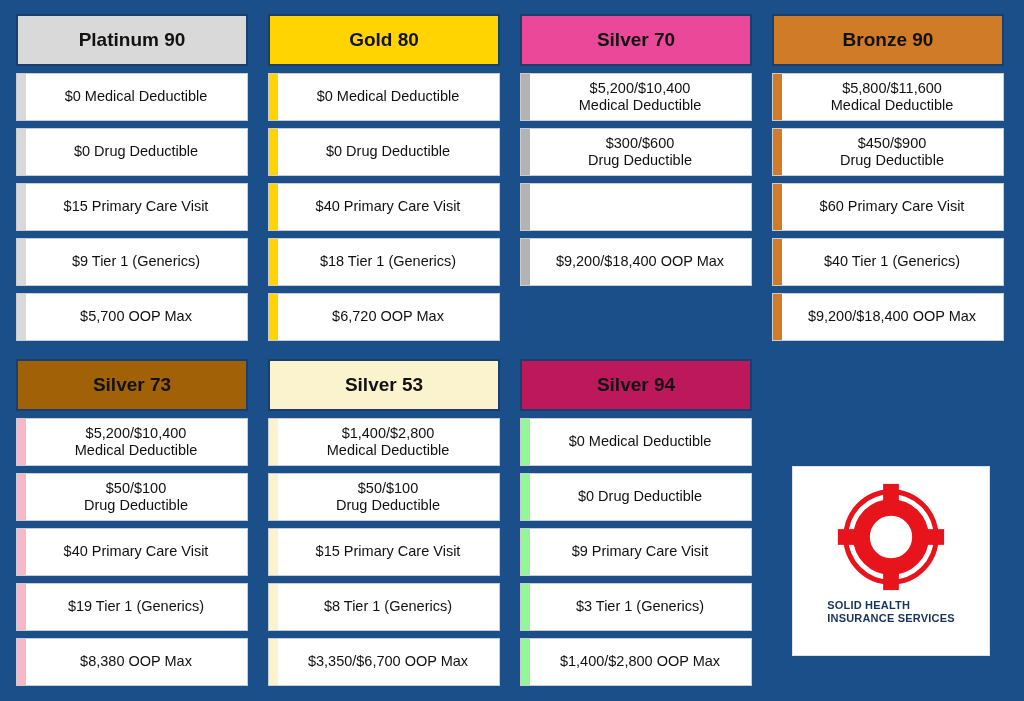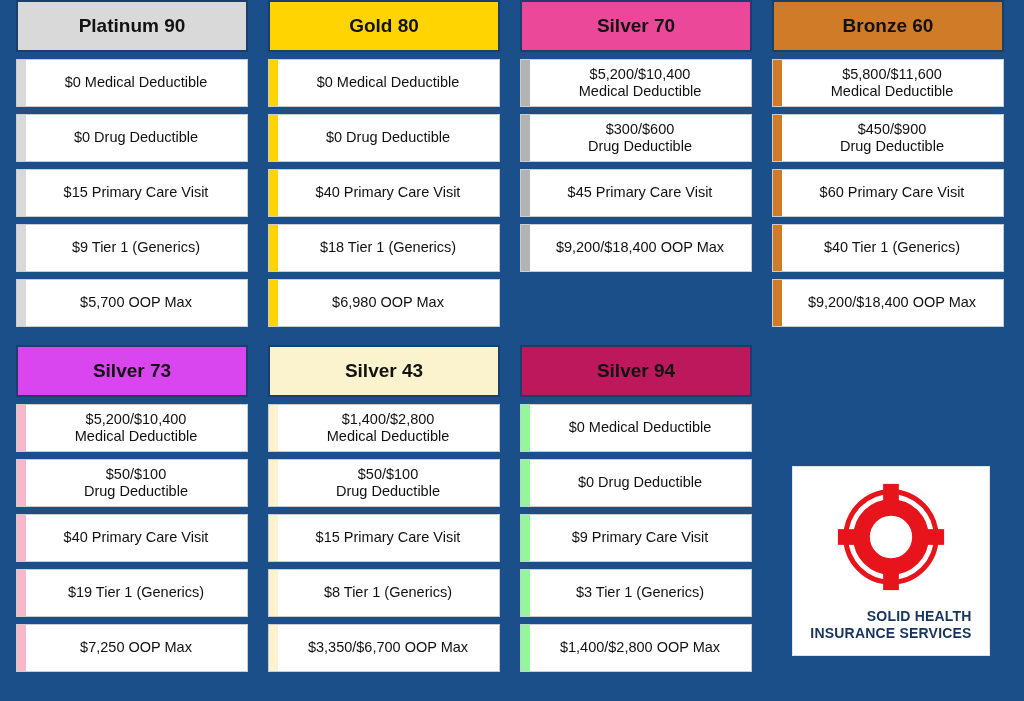--- a/index.html
+++ b/index.html
@@ -12,21 +12,21 @@
     background: #1b4f8a;
     font-family: "Liberation Sans", sans-serif;
     overflow: hidden;
   }
   #page {
     position: relative;
     width: 1024px;
     height: 701px;
     background: #1b4f8a;
     box-sizing: border-box;
-    padding: 0 16px;
+    padding: 14px 16px;
   }
   .grid {
     display: flex;
     flex-wrap: wrap;
     gap: 18px 20px;
   }
   .plan {
     width: 232px;
     box-sizing: border-box;
   }
@@ -83,24 +83,24 @@
     align-items: center;
     justify-content: flex-start;
     padding-top: 14px;
   }
   .logo-mark {
     width: 118px;
     height: 112px;
     position: relative;
   }
   .logo-text {
-    margin-top: 15px;
-    text-align: right;
+    margin-top: 6px;
+    text-align: left;
     font-weight: bold;
-    font-size: 14px;
+    font-size: 11px;
     color: #17325c;
     line-height: 1.18;
     letter-spacing: 0.2px;
   }
 </style>
 </head>
 <body>
 
 <div id="page">
 
@@ -141,44 +141,43 @@
         <div class="benefit">
           <span class="bar" style="background: rgb(255, 212, 0);"></span>
           <span class="txt">$40 Primary Care Visit</span>
         </div>
         <div class="benefit">
           <span class="bar" style="background: rgb(255, 212, 0);"></span>
           <span class="txt">$18 Tier 1 (Generics)</span>
         </div>
         <div class="benefit">
           <span class="bar" style="background: rgb(255, 212, 0);"></span>
-          <span class="txt">$6,980 OOP Max</span>
+          <span class="txt">$6,720 OOP Max</span>
         </div>
       </div>
       <div class="plan">
         <div class="plan-header" style="background: #ec4899;">Silver 70</div>
         <div class="benefit">
           <span class="bar" style="background: rgb(179, 179, 179);"></span>
           <span class="txt">$5,200/$10,400<br>Medical Deductible</span>
         </div>
         <div class="benefit">
           <span class="bar" style="background: rgb(179, 179, 179);"></span>
           <span class="txt">$300/$600<br>Drug Deductible</span>
         </div>
         <div class="benefit">
           <span class="bar" style="background: rgb(179, 179, 179);"></span>
-          <span class="txt">$45 Primary Care Visit</span>
         </div>
         <div class="benefit">
           <span class="bar" style="background: rgb(179, 179, 179);"></span>
           <span class="txt">$9,200/$18,400 OOP Max</span>
         </div>
       </div>
       <div class="plan">
-        <div class="plan-header" style="background: rgb(207, 123, 40);">Bronze 60</div>
+        <div class="plan-header" style="background: rgb(207, 123, 40);">Bronze 90</div>
         <div class="benefit">
           <span class="bar" style="background: rgb(207, 123, 40);"></span>
           <span class="txt">$5,800/$11,600<br>Medical Deductible</span>
         </div>
         <div class="benefit">
           <span class="bar" style="background: rgb(207, 123, 40);"></span>
           <span class="txt">$450/$900<br>Drug Deductible</span>
         </div>
         <div class="benefit">
           <span class="bar" style="background: rgb(207, 123, 40);"></span>
@@ -187,44 +186,44 @@
         <div class="benefit">
           <span class="bar" style="background: rgb(207, 123, 40);"></span>
           <span class="txt">$40 Tier 1 (Generics)</span>
         </div>
         <div class="benefit">
           <span class="bar" style="background: rgb(207, 123, 40);"></span>
           <span class="txt">$9,200/$18,400 OOP Max</span>
         </div>
       </div>
       <div class="plan">
-        <div class="plan-header" style="background: #d946ef; text-align: right;">Silver 73</div>
+        <div class="plan-header" style="background: #a16207; text-align: right;">Silver 73</div>
         <div class="benefit">
           <span class="bar" style="background: rgb(249, 184, 200);"></span>
           <span class="txt">$5,200/$10,400<br>Medical Deductible</span>
         </div>
         <div class="benefit">
           <span class="bar" style="background: rgb(249, 184, 200);"></span>
           <span class="txt">$50/$100<br>Drug Deductible</span>
         </div>
         <div class="benefit">
           <span class="bar" style="background: rgb(249, 184, 200);"></span>
           <span class="txt">$40 Primary Care Visit</span>
         </div>
         <div class="benefit">
           <span class="bar" style="background: rgb(249, 184, 200);"></span>
           <span class="txt">$19 Tier 1 (Generics)</span>
         </div>
         <div class="benefit">
           <span class="bar" style="background: rgb(249, 184, 200);"></span>
-          <span class="txt">$7,250 OOP Max</span>
-        </div>
-      </div>
-      <div class="plan">
-        <div class="plan-header" style="background: rgb(251, 243, 205);">Silver 43</div>
+          <span class="txt">$8,380 OOP Max</span>
+        </div>
+      </div>
+      <div class="plan">
+        <div class="plan-header" style="background: rgb(251, 243, 205);">Silver 53</div>
         <div class="benefit">
           <span class="bar" style="background: rgb(251, 243, 205);"></span>
           <span class="txt">$1,400/$2,800<br>Medical Deductible</span>
         </div>
         <div class="benefit">
           <span class="bar" style="background: rgb(251, 243, 205);"></span>
           <span class="txt">$50/$100<br>Drug Deductible</span>
         </div>
         <div class="benefit">
           <span class="bar" style="background: rgb(251, 243, 205);"></span>

